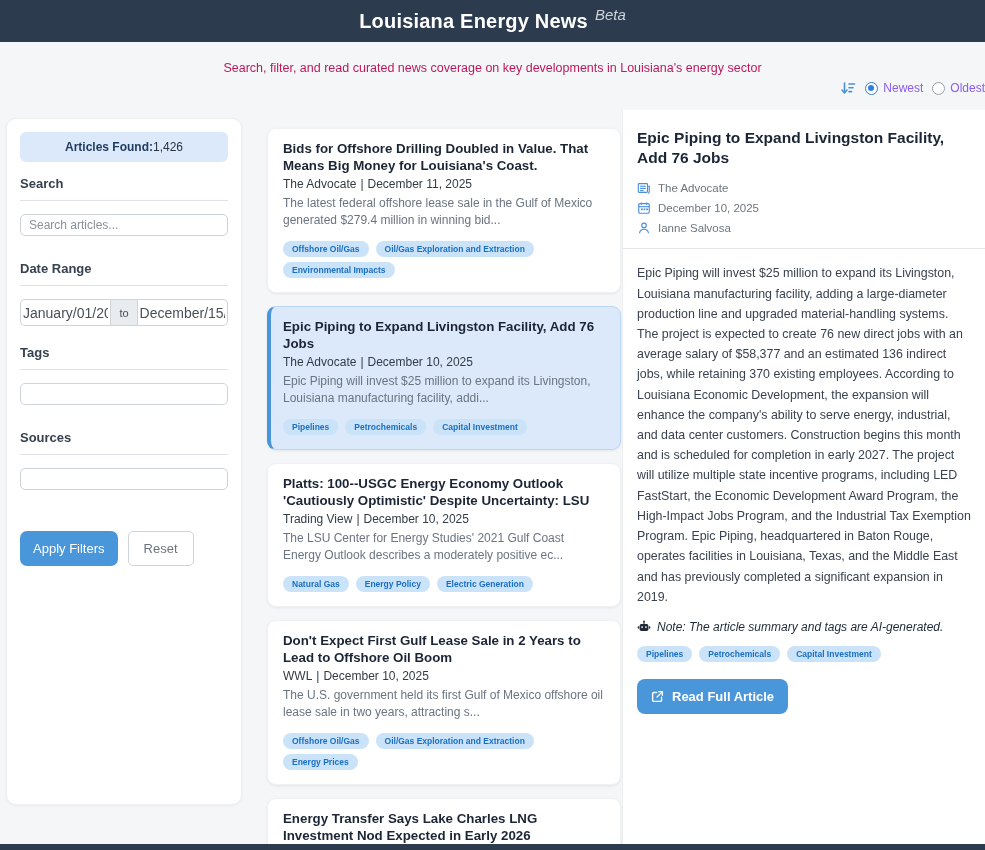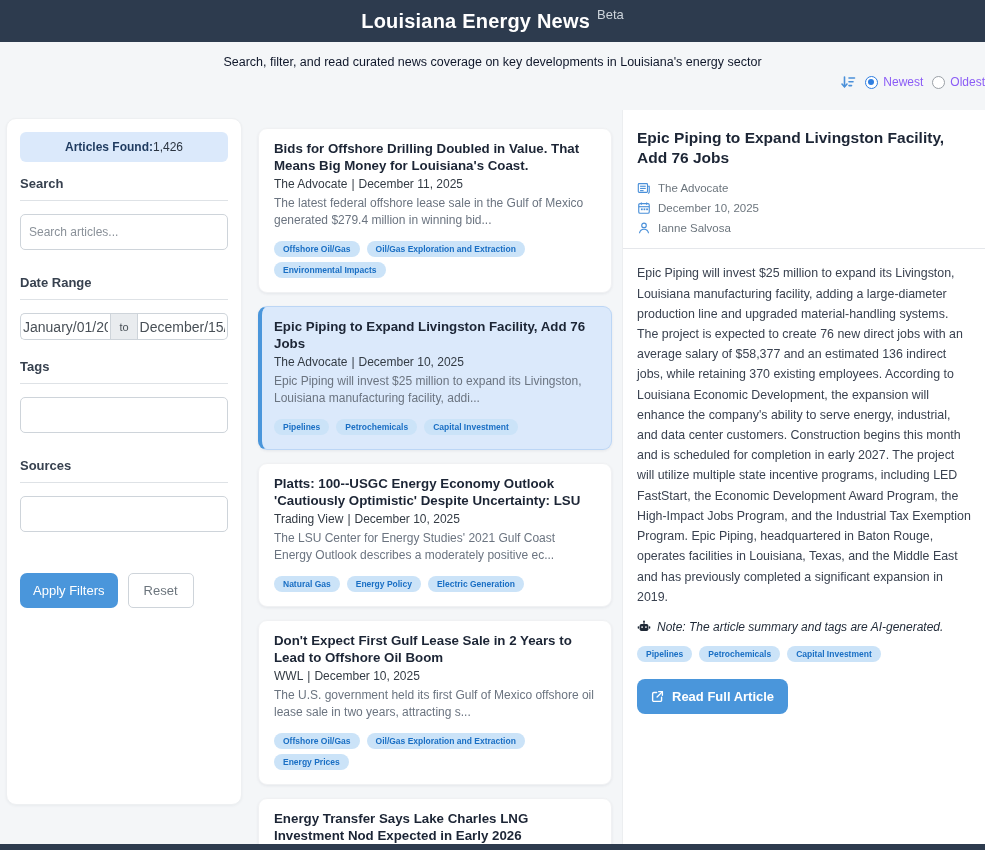--- a/index.html
+++ b/index.html
@@ -9,23 +9,23 @@
     background: #f4f6f8;
     font-family: "Liberation Sans", sans-serif;
     color: #212529;
   }
   
   .app-header {
     height: 42px; background: var(--header-bg, #2d3b4e);
     display: flex; align-items: center; justify-content: center; gap: 7px;
   }
   .app-title { color: #ffffff; font-size: 20px; font-weight: 700; letter-spacing: .2px; }
-  .beta-tag { color: #cdd4db; font-size: 13px; transform: translateY(-7px); }
-  
-  .subtitle { text-align: center; color: #0f172a; font-size: 12.5px; margin-top: 13px; }
+  .beta-tag { color: #cdd4db; font-size: 15px; font-style: italic; transform: translateY(-7px); }
+  
+  .subtitle { text-align: center; color: #be185d; font-size: 12.5px; margin-top: 19px; }
   .sort-row {
     display: flex; align-items: center; justify-content: flex-end; gap: 9px;
     margin-top: 5px; font-size: 12px; color: #8b5cf6;
   }
   .sort-option { display: inline-flex; align-items: center; gap: 5px; cursor: pointer; }
   .radio {
     width: 13px; height: 13px; border-radius: 50%;
     border: 1.5px solid #9aa0a6; background: #fff; position: relative; display: inline-block;
   }
   .radio.checked { border-color: #2f7ee0; }
@@ -44,21 +44,21 @@
   .found-box {
     background: #dbe9fb; border-radius: 6px; padding: 8px 6px; text-align: center;
     font-size: 12px; margin-bottom: 14px;
   }
   .found-label { font-weight: 700; color: #1e3a5f; }
   .found-count { color: #2b3440; }
   .side-heading { font-size: 13px; font-weight: 700; color: #37414f; margin: 6px 0 9px; }
   hr.side-rule { border: none; border-top: 1px solid #dee2e6; margin: 0 0 13px; }
   .side-input {
     width: 100%; border: 1px solid #ced4da; border-radius: 5px; background: #fff;
-    padding: 6px 8px; font-size: 12px; color: #495057; height: 36px; outline: none;
+    padding: 6px 8px; font-size: 12px; color: #495057; height: 22px; outline: none;
     font-family: "Liberation Sans", sans-serif; margin-bottom: 19px;
   }
   .side-input::placeholder { color: #8a9199; }
   .date-group { display: flex; margin-bottom: 19px; }
   .date-input {
     flex: 1 1 auto; min-width: 0; border: 1px solid #ced4da; height: 27px;
     font-size: 14px; color: #495057; text-align: center; outline: none;
     font-family: "Liberation Sans", sans-serif; padding: 0 2px;
   }
   .date-from { border-radius: 5px 0 0 5px; border-right: none; }
@@ -73,21 +73,21 @@
     border: none; border-radius: 7px; padding: 9px 13px; cursor: pointer;
     font-family: "Liberation Sans", sans-serif;
   }
   .btn-reset {
     background: #fff; color: #6c757d; font-size: 13px; border: 1px solid #ced4da;
     border-radius: 5px; padding: 9px 15px; cursor: pointer;
     font-family: "Liberation Sans", sans-serif;
   }
   
   .article-list {
-    position: absolute; left: 250px; top: 0; width: 372px; bottom: 0;
+    position: absolute; left: 259px; top: 0; width: 372px; bottom: 0;
     overflow-y: auto; padding: 18px 10px 8px 8px;
   }
   .article-list::-webkit-scrollbar { width: 7px; }
   .article-list::-webkit-scrollbar-track { background: #f0f1f3; }
   .article-list::-webkit-scrollbar-thumb { background: #d4d9de; border-radius: 4px; }
   .card {
     background: #fff; border: 1px solid #f0f1f3; border-radius: 9px;
     padding: 11px 15px 12px; margin-bottom: 13px; cursor: pointer;
     box-shadow: 0 1px 3px rgba(20,30,60,.07);
   }

